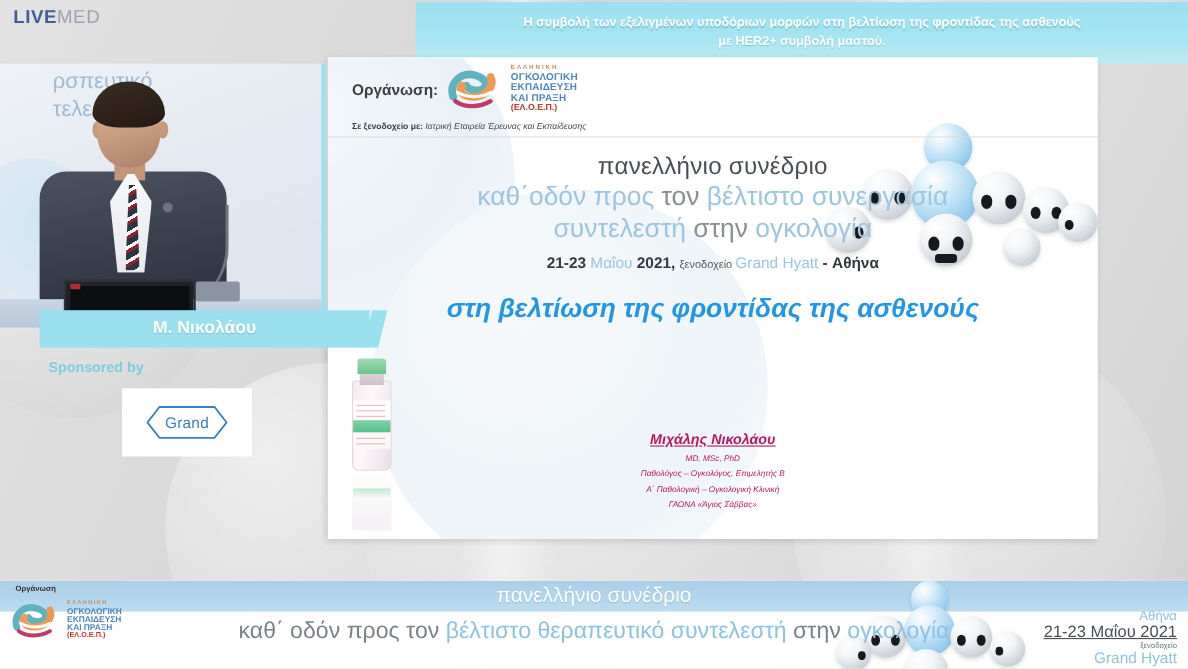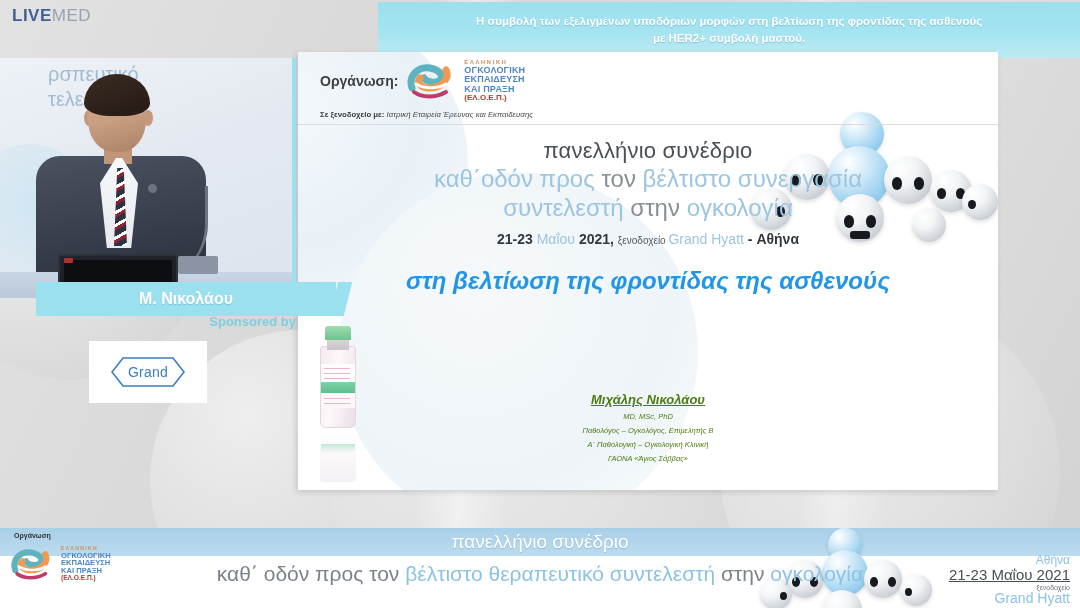--- a/index.html
+++ b/index.html
@@ -91,22 +91,22 @@
     background:#8b94a3; border-radius:2px; }
 
   #namebar{ position:absolute; left:12px; top:282px; width:300px; height:34px; z-index:26;
     background:#9be0ef; display:flex; align-items:center; justify-content:center;margin-left:24px; }
   #namebar .nm{ color:#ffffff; font-size:16px; font-weight:bold;
     text-shadow:0 1px 1px rgba(80,140,165,.4); }
   #namebar:after{ content:""; position:absolute; right:-12px; top:0; width:14px;height:34px;
     background:#9be0ef; transform:skewX(-14deg); }
 
   
-  #sponsor{ position:absolute; left:0; top:314px; width:296px; z-index:24;
-    text-align:right; }
+  #sponsor{ position:absolute; left:0; top:326px; width:296px; z-index:24;
+    text-align:left;padding-left:44px; }
   #sponsor .lbl{ color:#7dcfe0; font-size:13px; font-weight:bold; }
   #sponsor .card{ width:118px; height:62px; margin:12px auto 0; background:#ffffff;
     display:flex; align-items:center; justify-content:center; }
   #sponsor .hex{ position:relative; width:74px; height:30px;
     display:flex; align-items:center; justify-content:center; }
   #sponsor .hex svg{ position:absolute; inset:0; }
   #sponsor .hex span{ position:relative; color:#3a7fc1; font-size:14px; letter-spacing:.2px; }
 
   
   #slide{ position:absolute; left:298px; top:52px; width:700px; height:438px; z-index:22;
@@ -151,21 +151,21 @@
   #slide .conf .gray{ color:#8a8f96; }
   #slide .conf .c3{ font-size:14px; margin-top:8px; }
   #slide .conf .c3 .bold{ font-weight:bold; color:#33383e; }
   #slide .conf .c3 .sm{ font-size:10px; color:#55595f; }
 
   #slide .maintitle{ position:absolute; left:0; top:212px; width:100%; z-index:3;
     text-align:center; color:#2196e8; font-size:24px; font-weight:bold; font-style:italic;
     line-height:1.42; padding:0 36px; }
 
   #slide .speaker{ position:absolute; left:0; top:340px; width:100%; z-index:3;
-    text-align:center; color:#4d7c0f; }
+    text-align:center; color:#be185d; }
   #slide .speaker .nm{ font-size:13px; font-weight:bold; text-decoration:underline;
     font-style:italic; }
   #slide .speaker .ln{ font-size:7.5px; font-style:italic; margin-top:5px; }
 
   
   #vial{ position:absolute; left:18px; bottom:0px; width:44px; height:170px; z-index:3; }
   #vial .body{ position:absolute; left:4px; top:26px; width:36px;height:82px;
     border-radius:3px 3px 6px 6px;
     background:linear-gradient(100deg,#f3e9ee 0%,#fdf8fa 40%,#e9dfe6 100%);
     border:1px solid #e3d6dd; }

